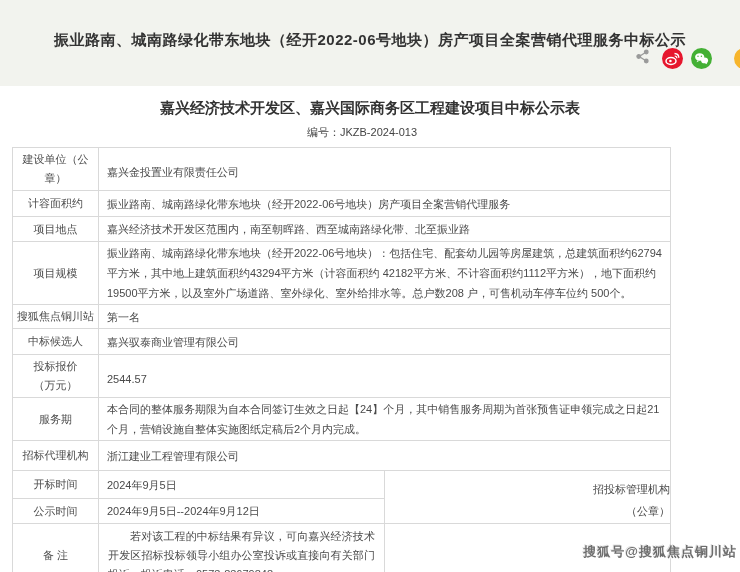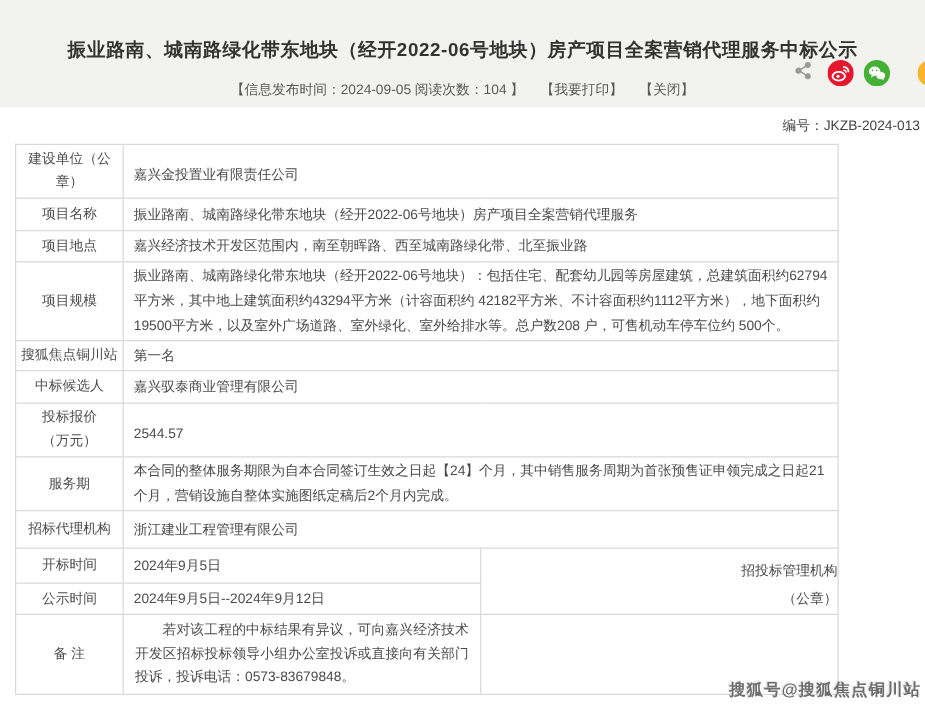--- a/index.html
+++ b/index.html
@@ -25,21 +25,21 @@
   .share-svg { margin-right:5px; }
   .round { width:21px; height:21px; border-radius:50%; margin-left:3px; position:relative; }
   .round svg { position:absolute; left:0; top:0; }
   .partial { position:relative; right:-15px; }
   
   .table-title {
     margin-top:13px; text-align:center;
     font-size:15px; font-weight:bold; color:#333333;
   }
   .doc-number {
-    margin-top:7px; padding-right:4px; text-align:right;
+    margin-top:7px; padding-right:16px; text-align:center;
     font-size:11px; color:#444444;
   }
   
   table.grid {
     margin:7px 0 0 12px; width:658px; table-layout:fixed;
     border-collapse:collapse; font-size:11px; color:#4a4a4a;
   }
   table.grid td { border:1px solid #d9d9d9; vertical-align:middle; }
   col.c-label { width:86px; } col.c-mid { width:286px; } col.c-right { width:286px; }
   td.lbl {
@@ -66,25 +66,20 @@
     white-space:nowrap;
   }
 </style>
 </head>
 <body>
 
 <div id="page">
 
   <div class="band">
     <div class="main-title">振业路南、城南路绿化带东地块（经开2022-06号地块）房产项目全案营销代理服务中标公示</div>
-    <div class="meta">
-      <span>【信息发布时间：2024-09-05 阅读次数：104 】</span>
-      <a class="metalink">【我要打印】</a>
-      <a class="metalink">【关闭】</a>
-    </div>
     <div class="icons">
       <span class="ic share-svg">
         <svg width="15" height="15" viewBox="0 0 16 16">
           <g stroke="#9a9a9a" stroke-width="1.4" fill="#9a9a9a">
             <line x1="4.5" y1="8" x2="11.5" y2="3.5"></line>
             <line x1="4.5" y1="8" x2="11.5" y2="12.5"></line>
             <circle cx="12" cy="3.2" r="1.9"></circle>
             <circle cx="4" cy="8" r="1.9"></circle>
             <circle cx="12" cy="12.8" r="1.9"></circle>
           </g>
@@ -112,35 +107,36 @@
       </span>
       <span class="ic round partial">
         <svg width="21" height="21" viewBox="0 0 21 21">
           <circle cx="10.5" cy="10.5" r="10.5" fill="#f7b52c"></circle>
         </svg>
       </span>
     </div>
   </div>
 
   <div style="position:absolute; left:0; top:86px; width:740px;">
+    <div class="table-title">嘉兴经济技术开发区、嘉兴国际商务区工程建设项目中标公示表</div>
     <div class="doc-number">编号：JKZB-2024-013</div>
 
     <table class="grid">
       <colgroup>
           <col class="c-label">
           <col class="c-mid">
           <col class="c-right">
         </colgroup>
       <tbody>
           <tr class="r1">
         <td class="lbl">建设单位（公章）</td>
         <td class="val vtop" colspan="2">嘉兴金投置业有限责任公司</td>
       </tr>
       <tr class="r2">
-        <td class="lbl">项目名称</td>
+        <td class="lbl">计容面积约</td>
         <td class="val" colspan="2">振业路南、城南路绿化带东地块（经开2022-06号地块）房产项目全案营销代理服务</td>
       </tr>
       <tr class="r3">
         <td class="lbl">项目地点</td>
         <td class="val" colspan="2">嘉兴经济技术开发区范围内，南至朝晖路、西至城南路绿化带、北至振业路</td>
       </tr>
       <tr class="r4">
         <td class="lbl">项目规模</td>
         <td class="val" colspan="2">振业路南、城南路绿化带东地块（经开2022-06号地块）：包括住宅、配套幼儿园等房屋建筑，总建筑面积约62794平方米，其中地上建筑面积约43294平方米（计容面积约 42182平方米、不计容面积约1112平方米），地下面积约 19500平方米，以及室外广场道路、室外绿化、室外给排水等。总户数208 户，可售机动车停车位约 500个。</td>
       </tr>

